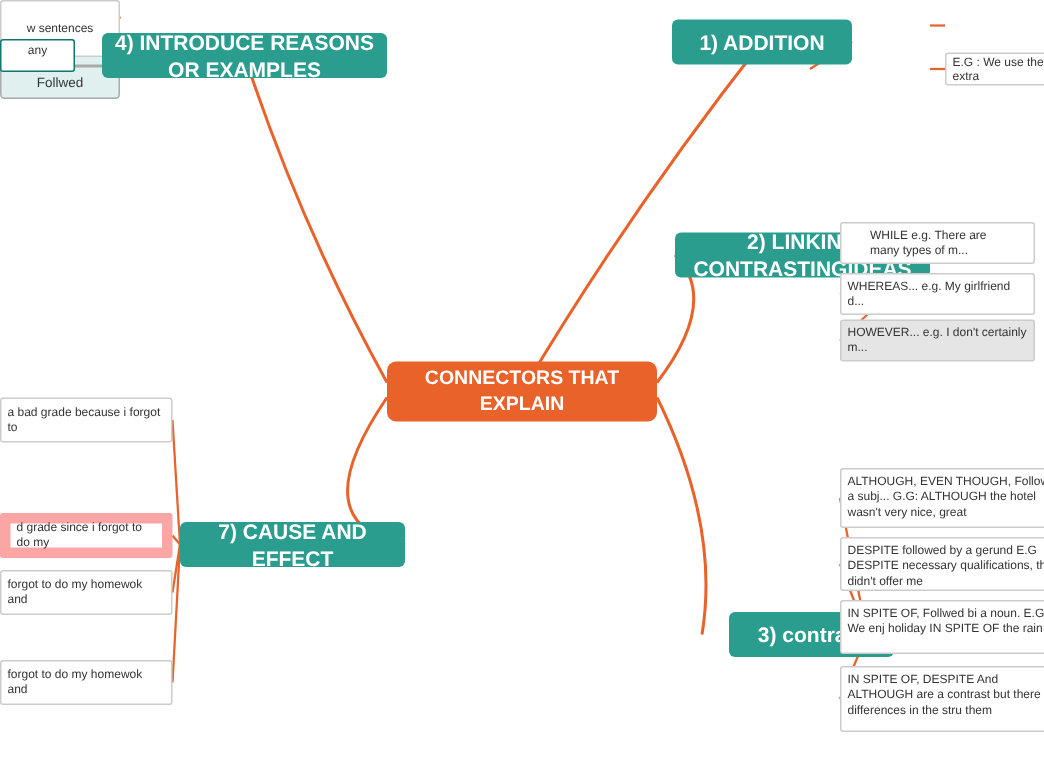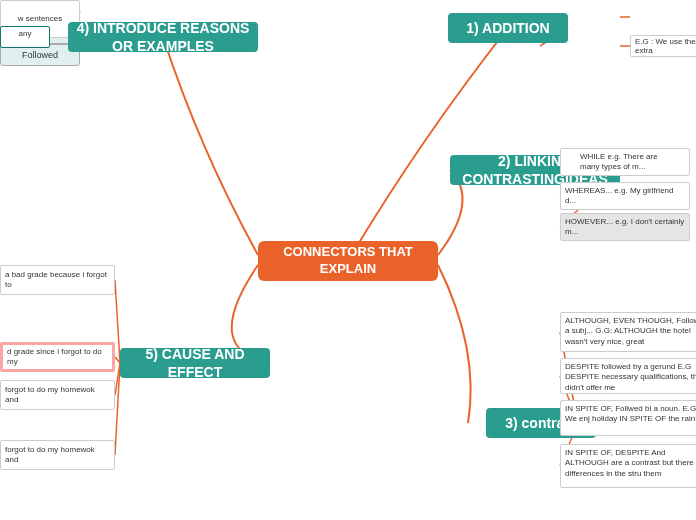--- a/index.html
+++ b/index.html
@@ -256,21 +256,21 @@
       padding: 2px 4px;
       line-height: 1.3;
     }
 
     #node-left2 {
       width: 115px;
       height: 30px;
       left: 0px;
       top: 342px;
       background: #fff;
-      border: 3px solid #fca5a5;
+      border: 7px solid #fca5a5;
       color: #333;
       font-size: 8px;
       font-weight: normal;
       border-radius: 2px;
       display: flex; align-items: center;
       padding: 2px 4px;
       line-height: 1.3;
       justify-content: center;
     }
 
@@ -411,21 +411,21 @@
 
 <div id="node-furthermore">
   <span>Furthermore</span>
 </div>
 
 <div id="node-in-addition">
   <span>in addition</span>
 </div>
 
 <div id="node-moreover">
-  <span>Followed</span>
+  <span>Follwed</span>
 </div>
 
 <div id="node-moreover-eg" style="position:absolute;">
   <span>E.G : We use these to add extra</span>
 </div>
 
 <div class="node branch-node" id="node-linking">
   <span>2)  LINKING CONTRASTINGIDEAS</span>
 </div>
 
@@ -455,21 +455,21 @@
 
 <div id="node-in-spite" style="position:absolute;">
   <span>IN SPITE OF, Follwed bi a noun. E.G: We enj holiday IN SPITE OF the rain</span>
 </div>
 
 <div id="node-in-spite2" style="position:absolute;">
   <span>IN SPITE OF, DESPITE And  ALTHOUGH are a contrast but there are differences in the stru them</span>
 </div>
 
 <div class="node branch-node" id="node-cause-effect">
-  <span>5)  CAUSE AND EFFECT</span>
+  <span>7)  CAUSE AND EFFECT</span>
 </div>
 
 <div id="node-left1" style="position:absolute;">
   <span>a bad grade because i forgot to</span>
 </div>
 
 <div id="node-left2" style="position:absolute;">
   <span>d grade since i forgot to do my</span>
 </div>
 

